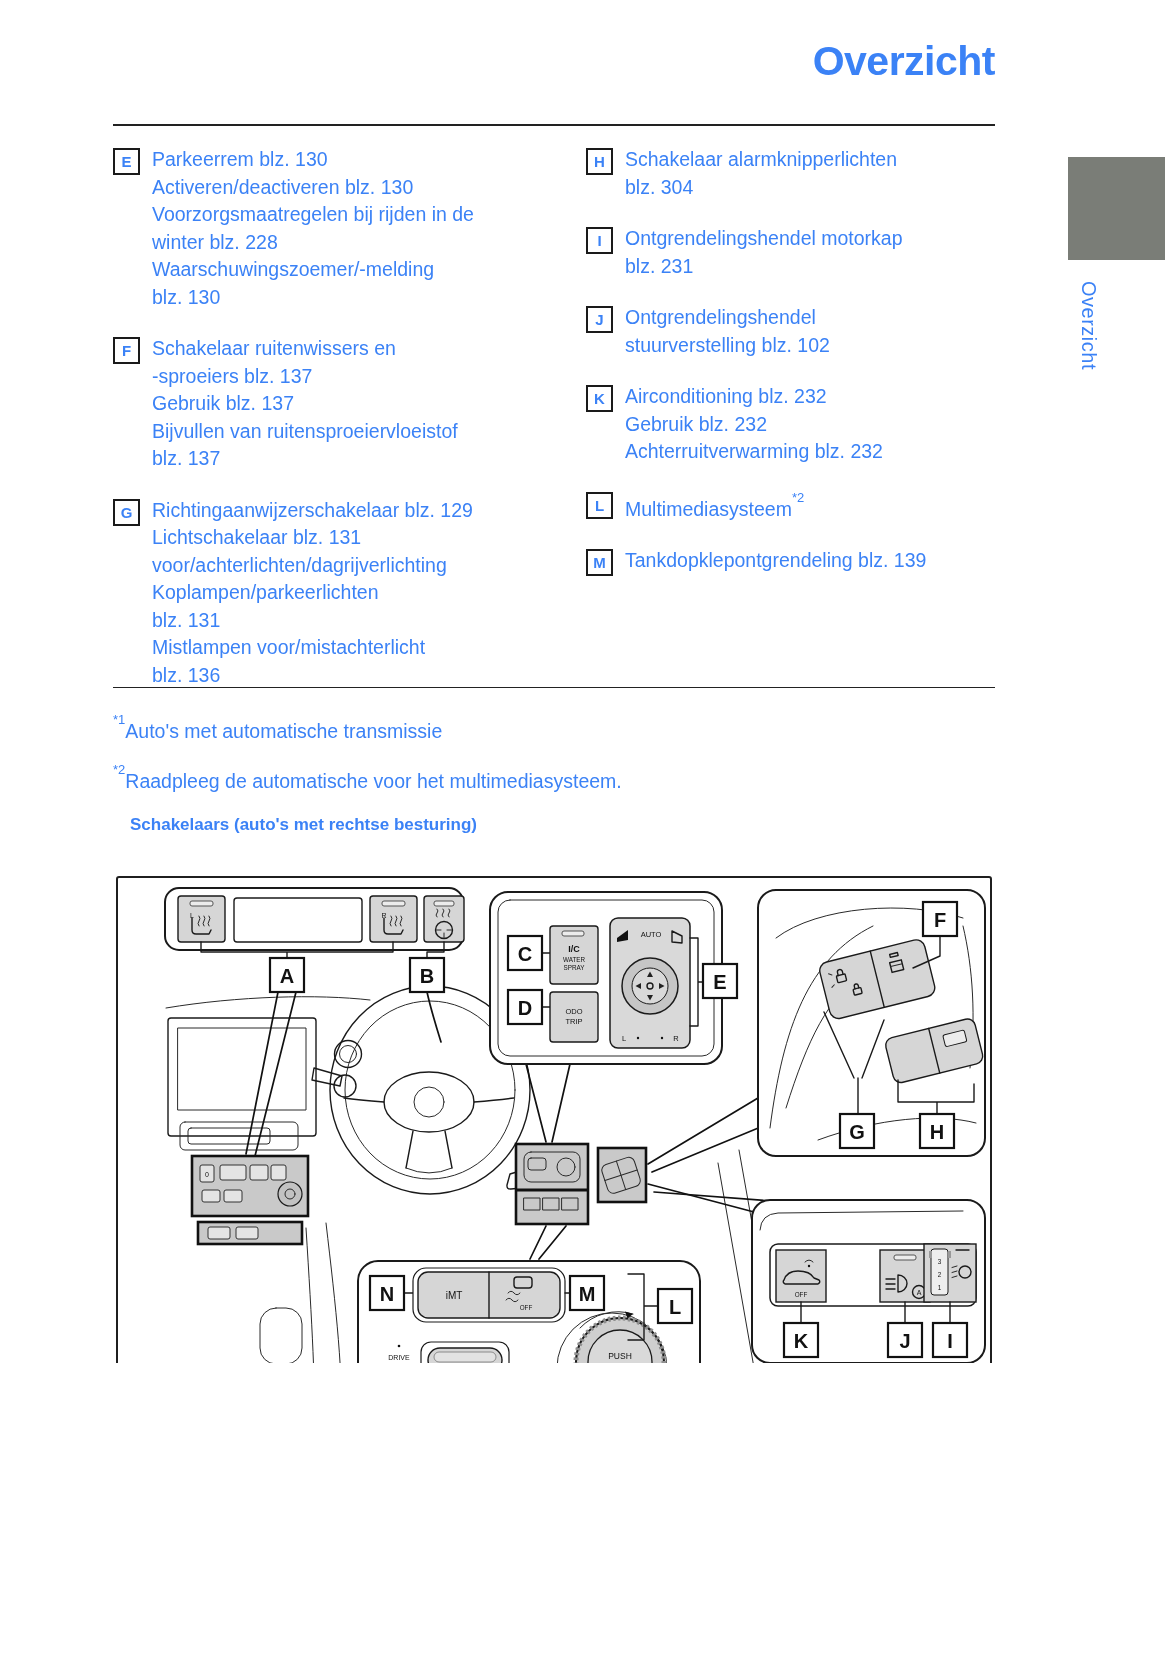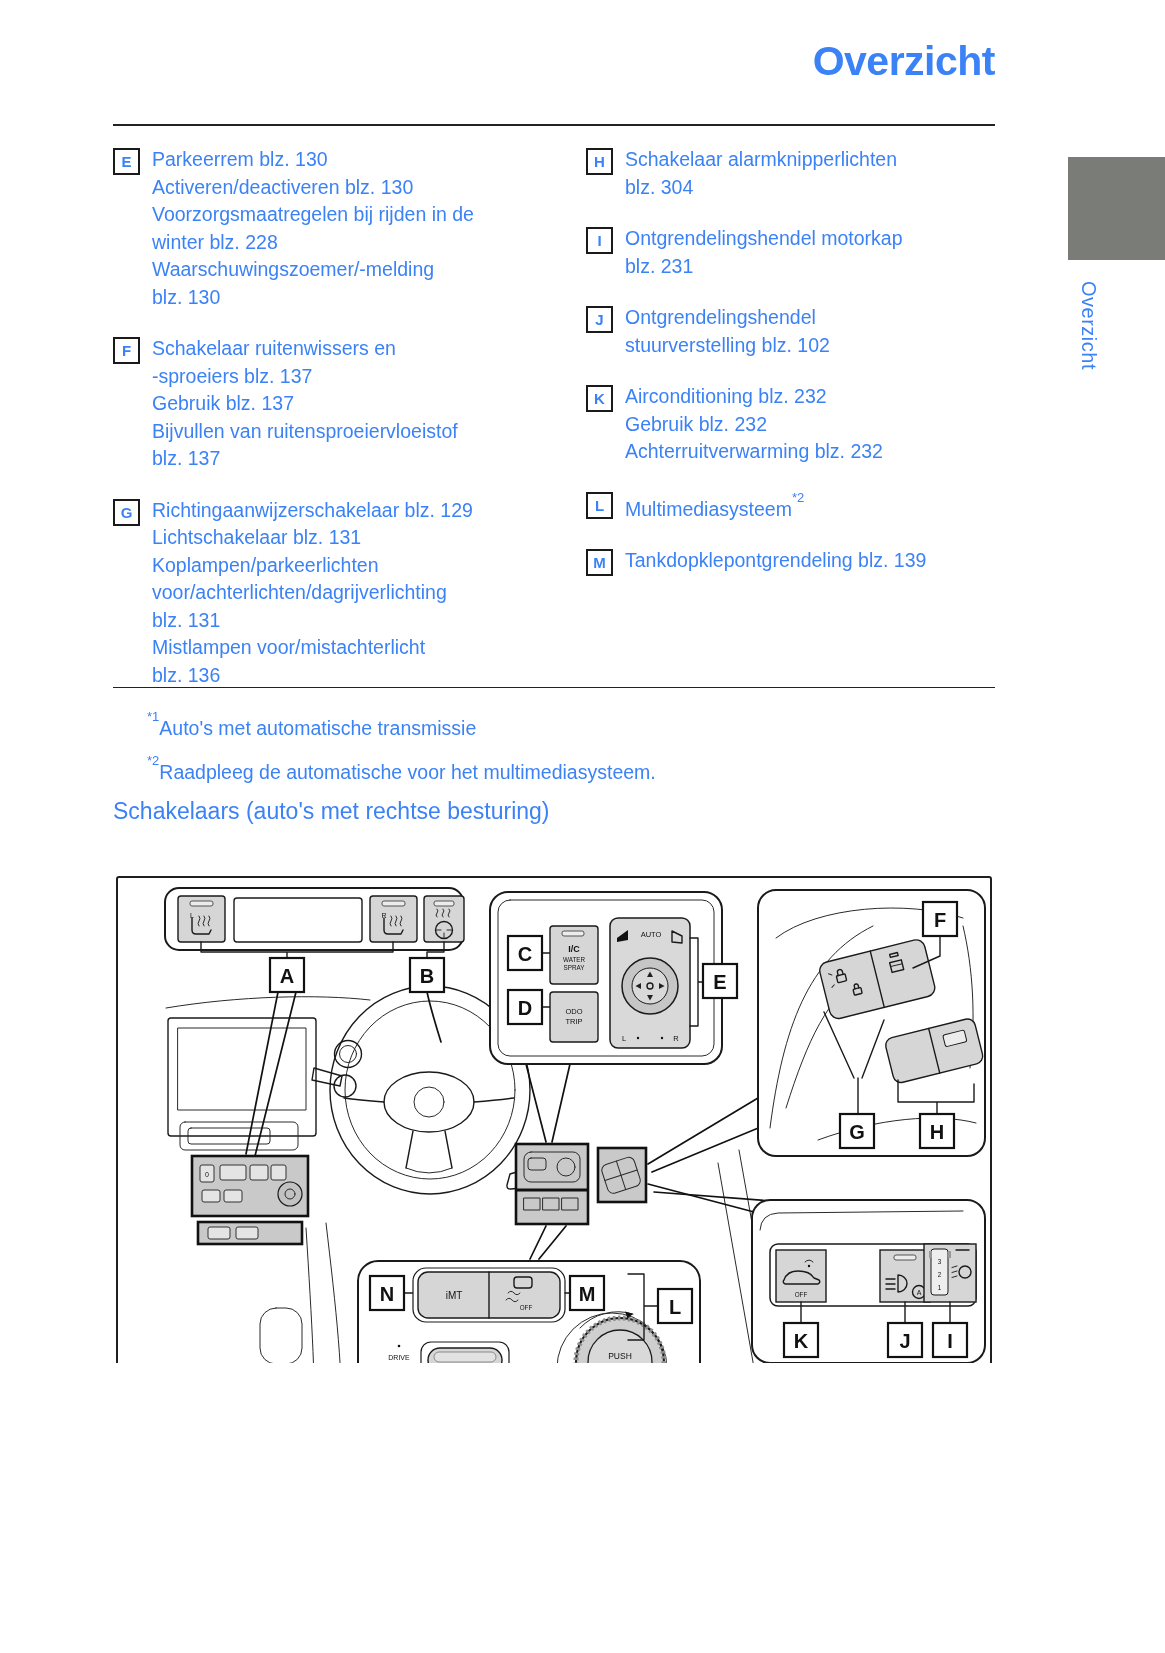--- a/index.html
+++ b/index.html
@@ -18,22 +18,22 @@
   .col-left{left:0;width:460px;}
   .col-right{left:473px;width:409px;}
   .legend-item{display:flex;gap:12px;margin-bottom:24px;}
   .letterbox{flex:0 0 auto;width:23px;height:23px;border:2px solid #1a1a1a;margin-top:2px;
              display:flex;align-items:center;justify-content:center;
              font-weight:bold;font-size:15px;}
   .lines{flex:1;}
   .line{line-height:27.5px;white-space:nowrap;}
   sup.fn{font-size:13px;position:relative;top:-6px;}
   .footnotes{position:absolute;left:113px;top:712px;font-size:19.5px;}
-  .footnote{margin-bottom:17px;line-height:22px;margin-left:34px;}
-  .section-heading{position:absolute;left:113px;top:798px;margin:0;font-size:23px;font-weight:normal;}
+  .footnote{margin-bottom:17px;line-height:28px;}
+  .section-heading{position:absolute;left:113px;top:798px;margin:17px;font-size:17px;font-weight:bold;}
   .diagram{position:absolute;left:116px;top:876px;width:876px;height:566px;
            border:2px solid #1f1f1f;border-radius:3px;box-sizing:border-box;background:#fff;}
   .diagram svg{display:block;width:100%;height:100%;}
   .page-number{position:absolute;right:170px;top:1548px;font-size:18px;font-weight:bold;}
 
   
   .ln{fill:none;stroke:#1a1a1a;stroke-width:1.4;stroke-linecap:round;stroke-linejoin:round;}
   .lnThin{fill:none;stroke:#2a2a2a;stroke-width:1;stroke-linecap:round;stroke-linejoin:round;}
   .wedge{fill:none;stroke:#111;stroke-width:1.7;stroke-linecap:round;}
   .panel{fill:#fff;stroke:#1a1a1a;stroke-width:2;}
@@ -83,22 +83,22 @@
           <div class="line">Gebruik blz. 137</div>
           <div class="line">Bijvullen van ruitensproeiervloeistof</div>
           <div class="line">blz. 137</div>
         </div>
       </div>
       <div class="legend-item">
         <span class="letterbox">G</span>
         <div class="lines">
           <div class="line">Richtingaanwijzerschakelaar blz. 129</div>
           <div class="line">Lichtschakelaar blz. 131</div>
+          <div class="line">voor/achterlichten/dagrijverlichting</div>
           <div class="line">Koplampen/parkeerlichten</div>
-          <div class="line">voor/achterlichten/dagrijverlichting</div>
           <div class="line">blz. 131</div>
           <div class="line">Mistlampen voor/mistachterlicht</div>
           <div class="line">blz. 136</div>
         </div>
       </div>
     </div>
     <div class="col col-right">
       <div class="legend-item">
         <span class="letterbox">H</span>
         <div class="lines">

